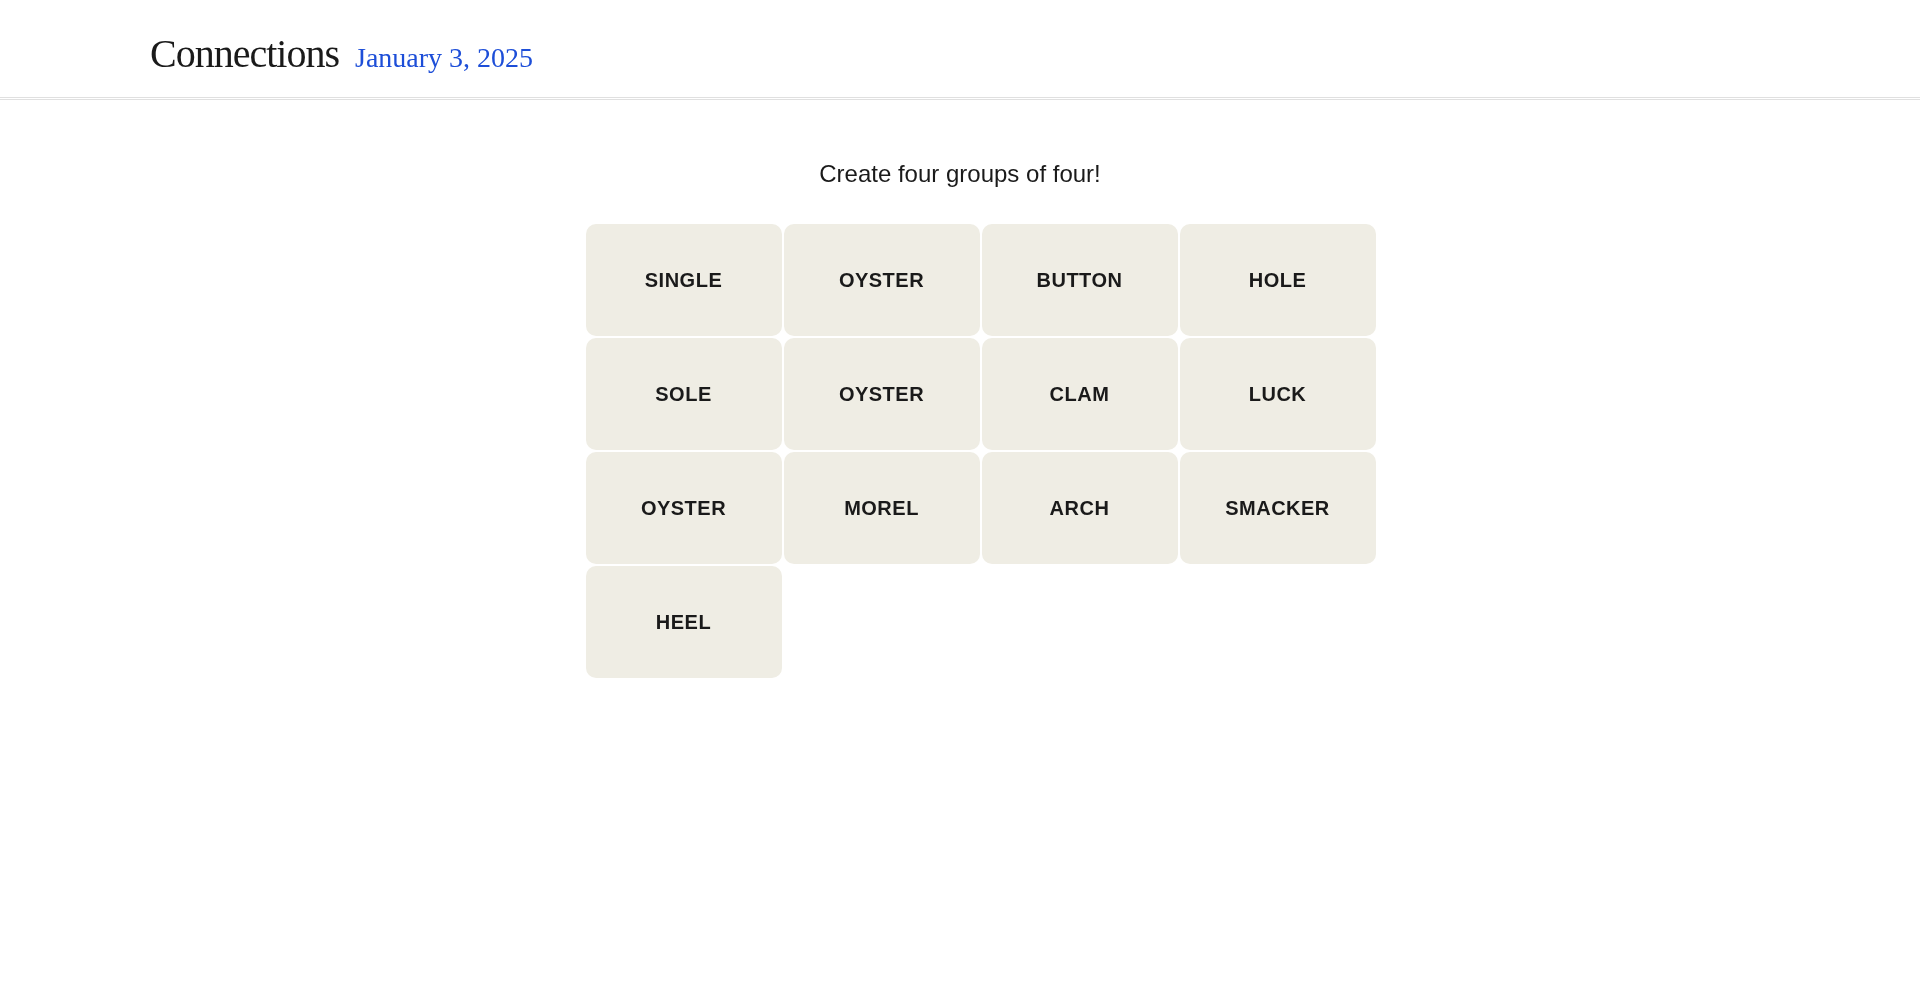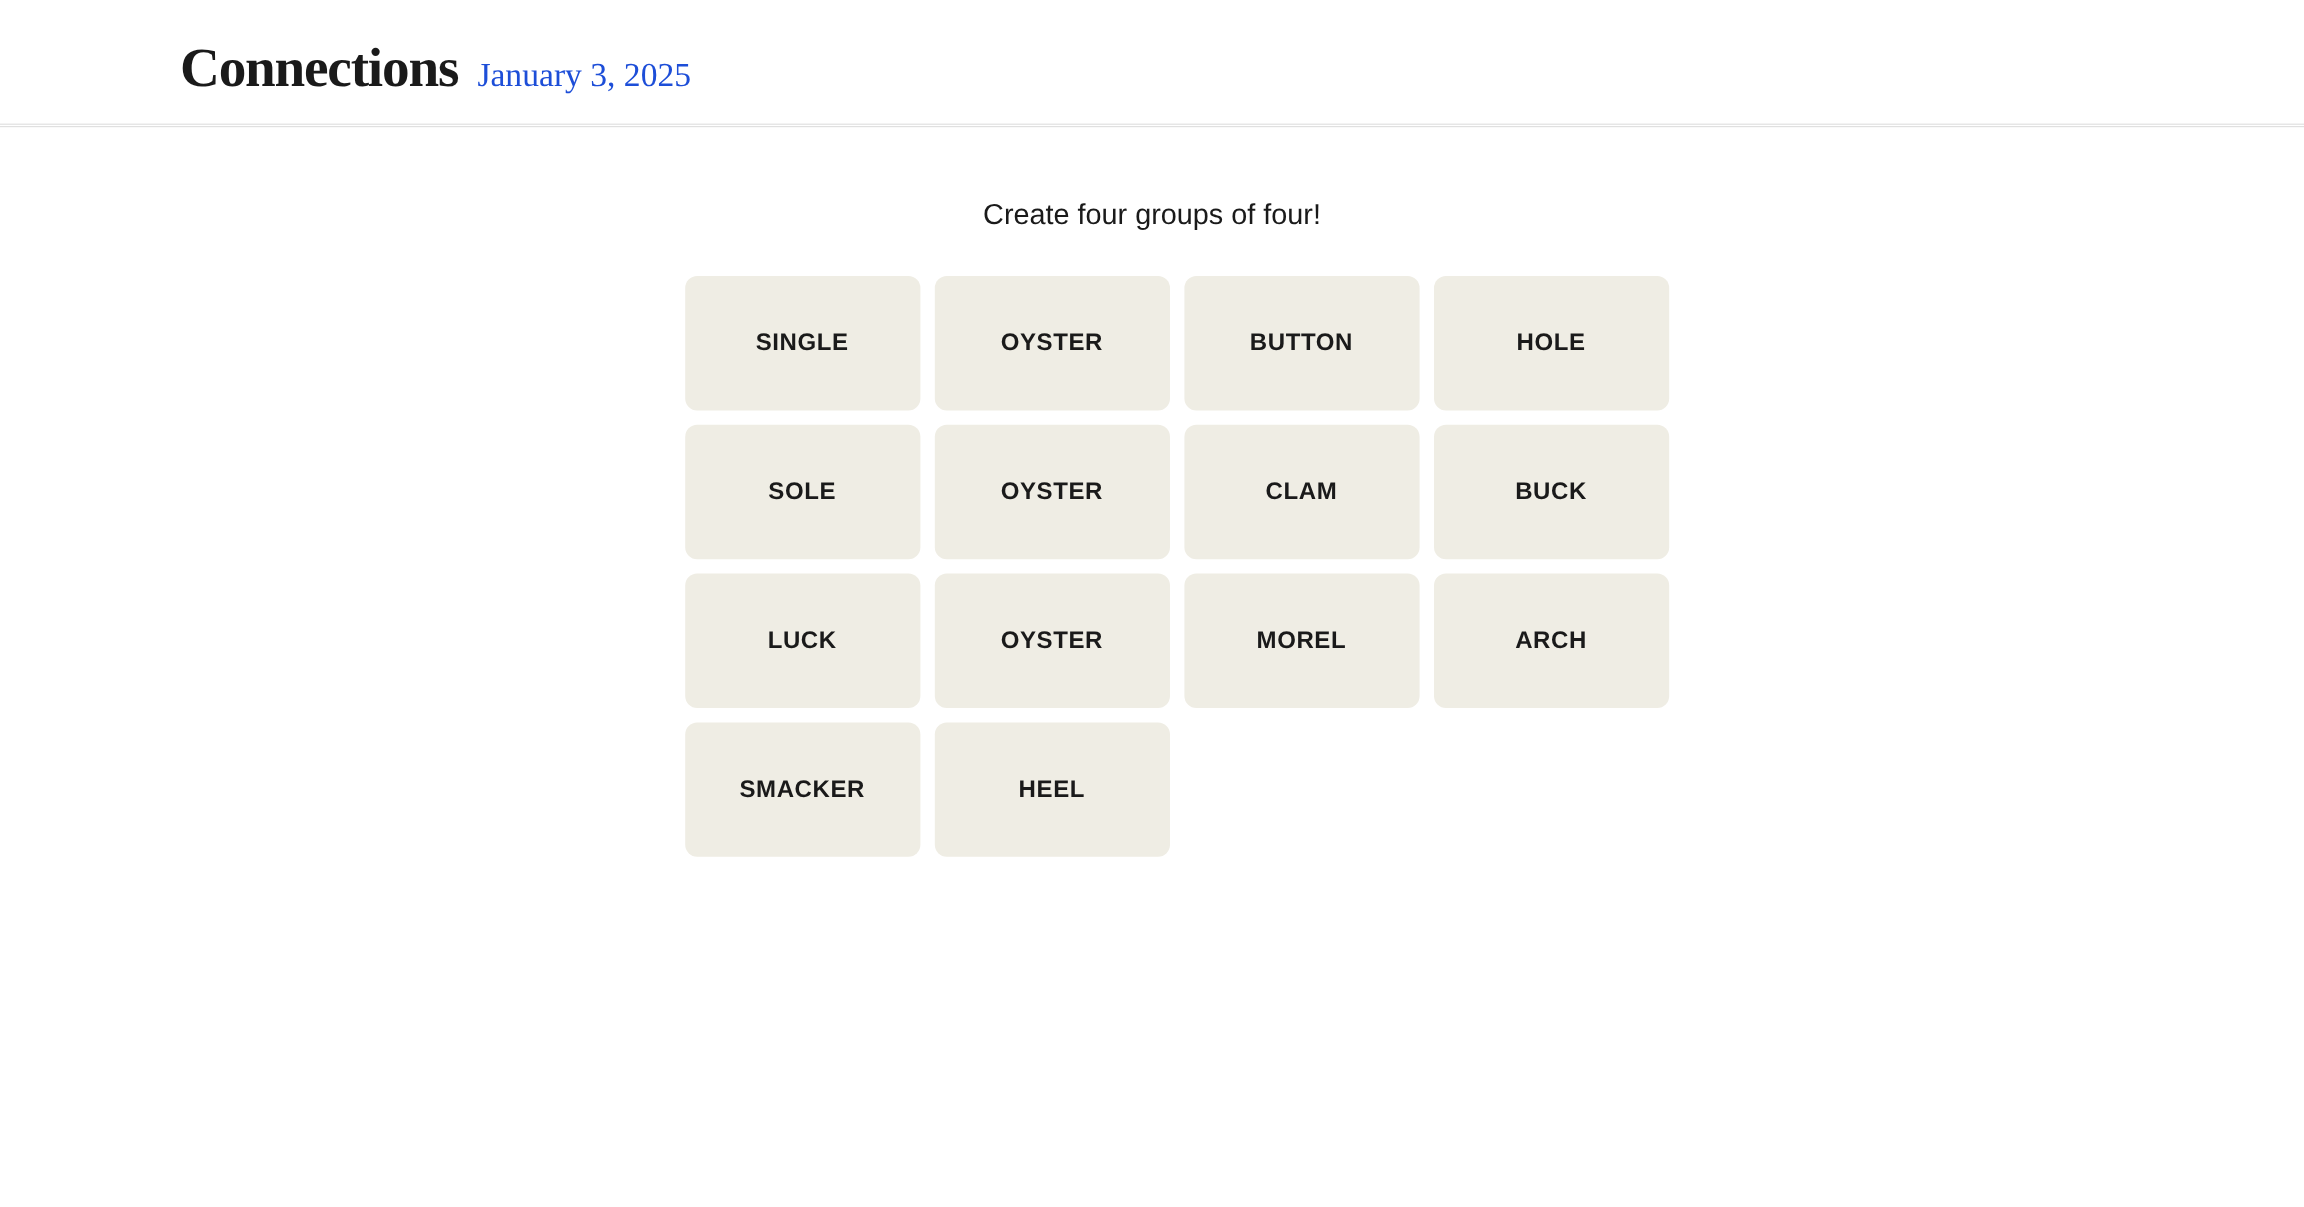--- a/index.html
+++ b/index.html
@@ -17,22 +17,22 @@
     }
 
     .header {
       padding: 30px 150px 20px 150px;
       display: flex;
       align-items: baseline;
       gap: 16px;
     }
 
     .header-title {
-      font-size: 46px;
-      font-weight: 700;
+      font-size: 40px;
+      font-weight: 400;
       font-family: 'Georgia', serif;
       letter-spacing: -1px;
     }
 
     .header-date {
       font-size: 28px;
       font-weight: 400;
       font-family: 'Georgia', serif;
       color: #1d4ed8;
     }
@@ -63,21 +63,21 @@
       font-family: 'Arial', sans-serif;
       color: #1a1a1a;
       margin-bottom: 36px;
       font-weight: 400;
     }
 
     .grid {
       display: grid;
       grid-template-columns: repeat(4, 196px);
       grid-template-rows: repeat(4, 112px);
-      gap: 12px;
+      gap: 2px;
       margin-left: 41px;
     }
 
     .tile {
       background-color: #efede4;
       border-radius: 10px;
       display: flex;
       align-items: center;
       justify-content: center;
       cursor: pointer;
@@ -123,23 +123,20 @@
       <div class="tile">
         <span class="tile-label">SOLE</span>
       </div>
       <div class="tile">
         <span class="tile-label">OYSTER</span>
       </div>
       <div class="tile">
         <span class="tile-label">CLAM</span>
       </div>
       <div class="tile">
-        <span class="tile-label">BUCK</span>
-      </div>
-      <div class="tile">
         <span class="tile-label">LUCK</span>
       </div>
       <div class="tile">
         <span class="tile-label">OYSTER</span>
       </div>
       <div class="tile">
         <span class="tile-label">MOREL</span>
       </div>
       <div class="tile">
         <span class="tile-label">ARCH</span>

